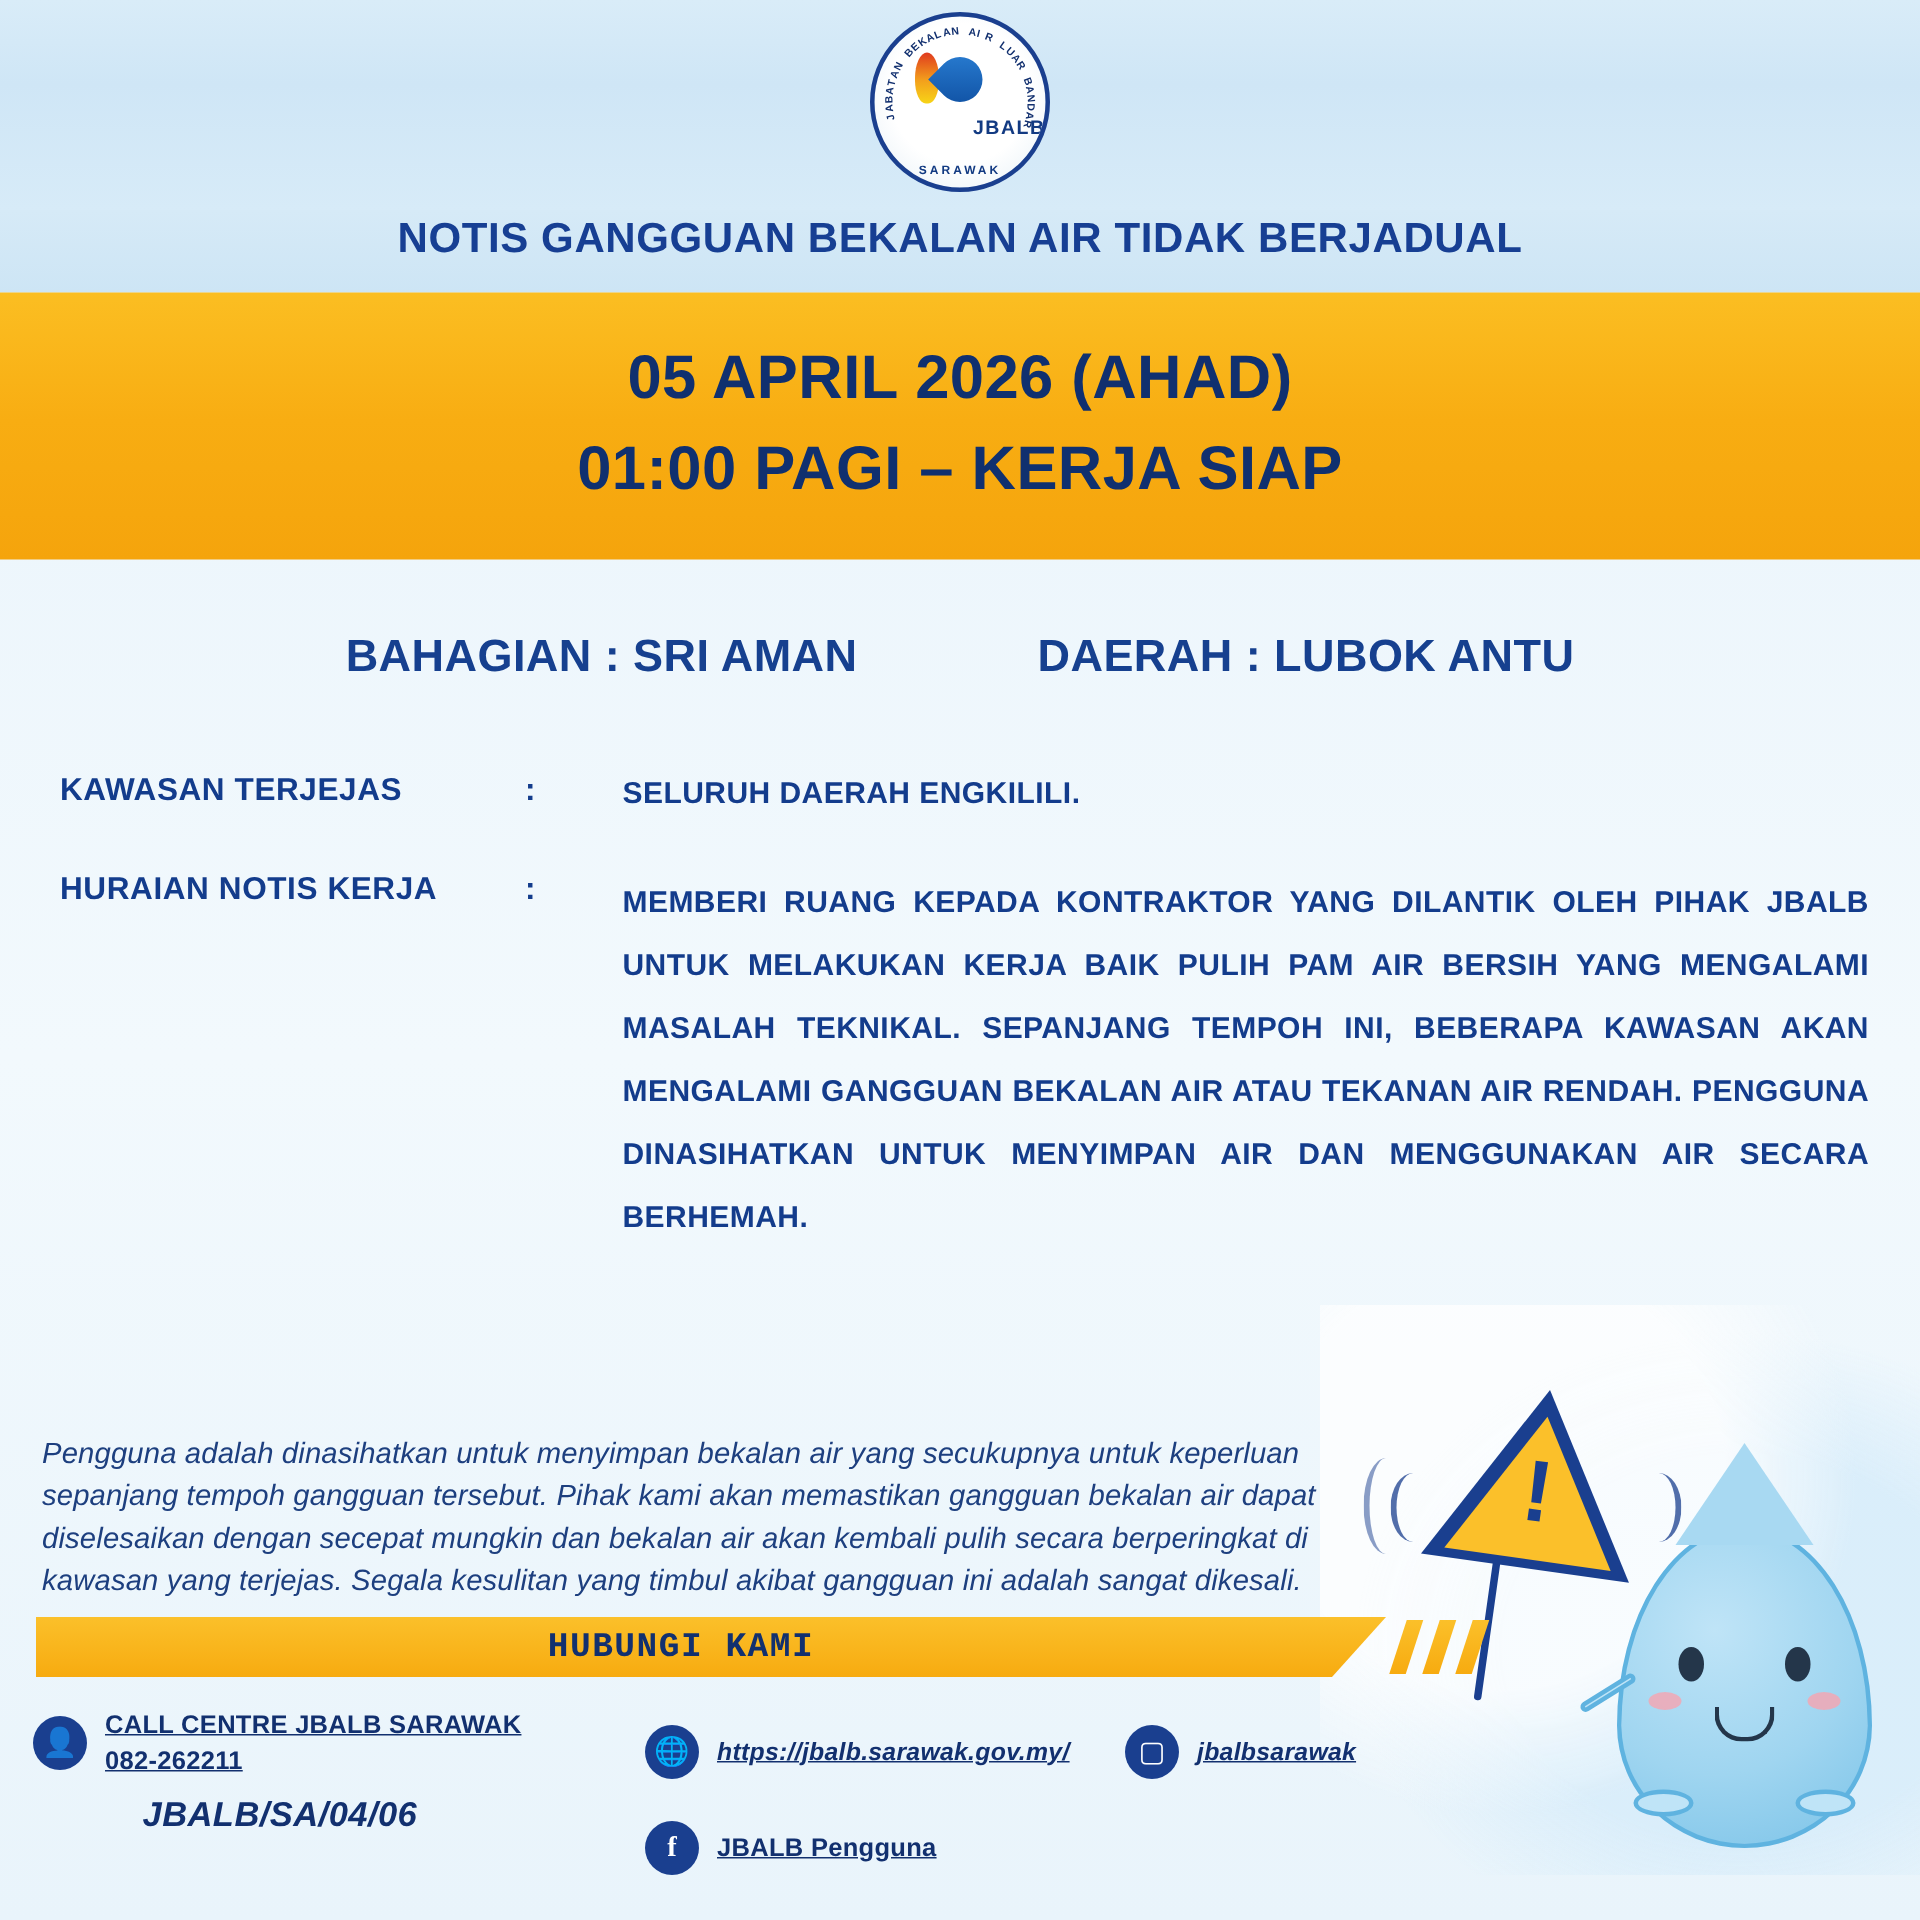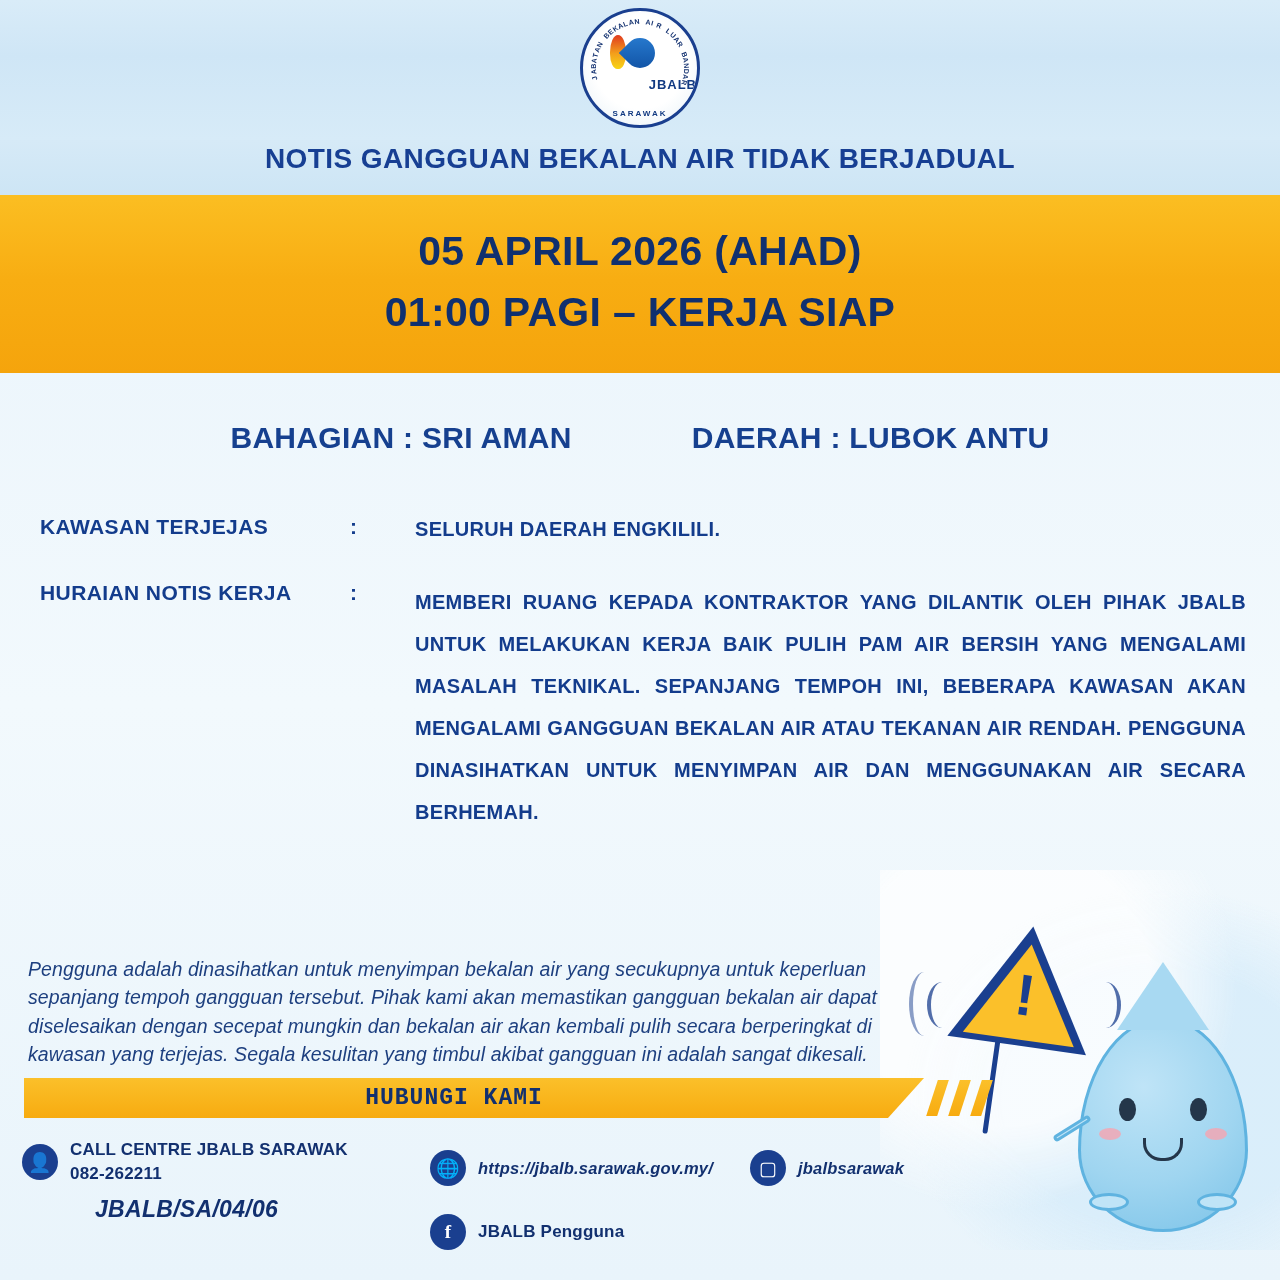--- a/index.html
+++ b/index.html
@@ -246,21 +246,21 @@
     border-radius: 50%;
     background: #1a3f8f;
     color: #fff;
     display: flex;
     align-items: center;
     justify-content: center;
     font-size: 19px;
     flex: 0 0 auto;
   }
   .c-item { position: absolute; display: flex; align-items: center; gap: 12px; }
-  .c-text { color: #12306f; }
+  .c-text { color: #12306f; text-decoration: underline; }
   .c-title { font-size: 17px; font-weight: bold; letter-spacing: 0.2px; }
   .c-sub { font-size: 17px; font-weight: bold; letter-spacing: 0.2px; margin-top: 4px; }
   .c-link { font-size: 16.5px; font-weight: bold; font-style: italic; letter-spacing: 0.2px; }
   .refno {
     position: absolute;
     left: 95px;
     top: 1196px;
     font-size: 23px;
     font-style: italic;
     font-weight: bold;

